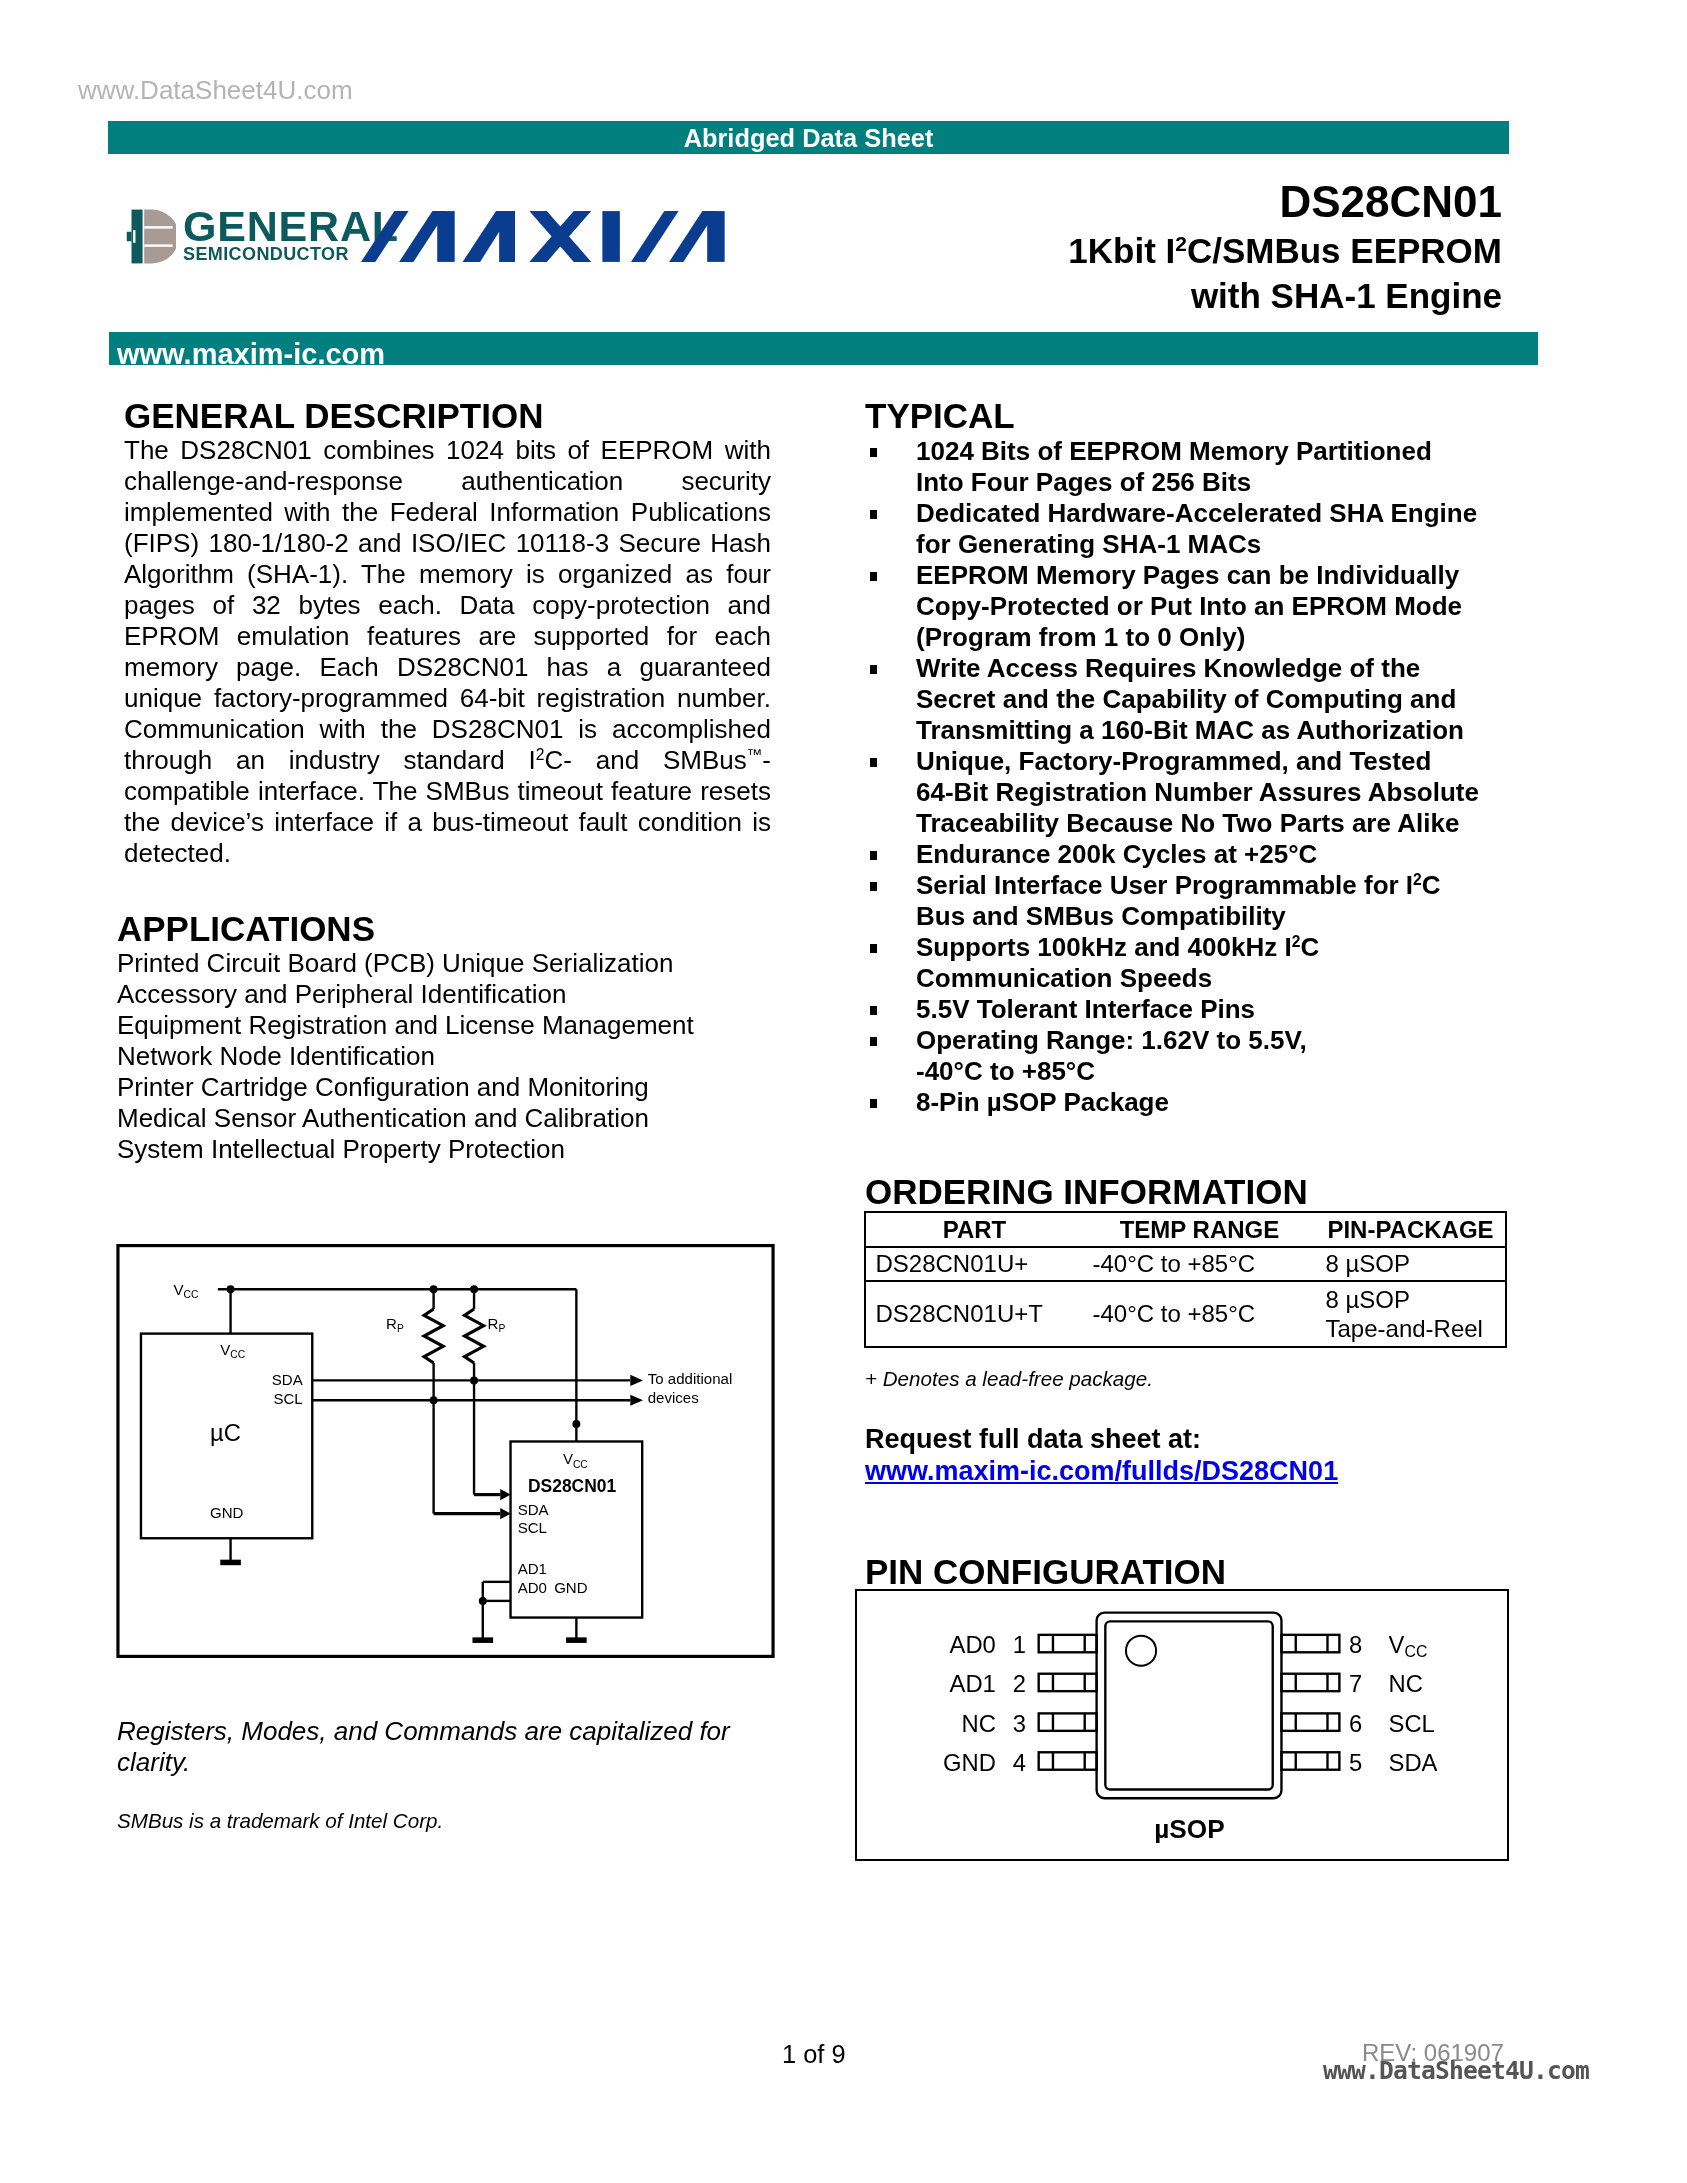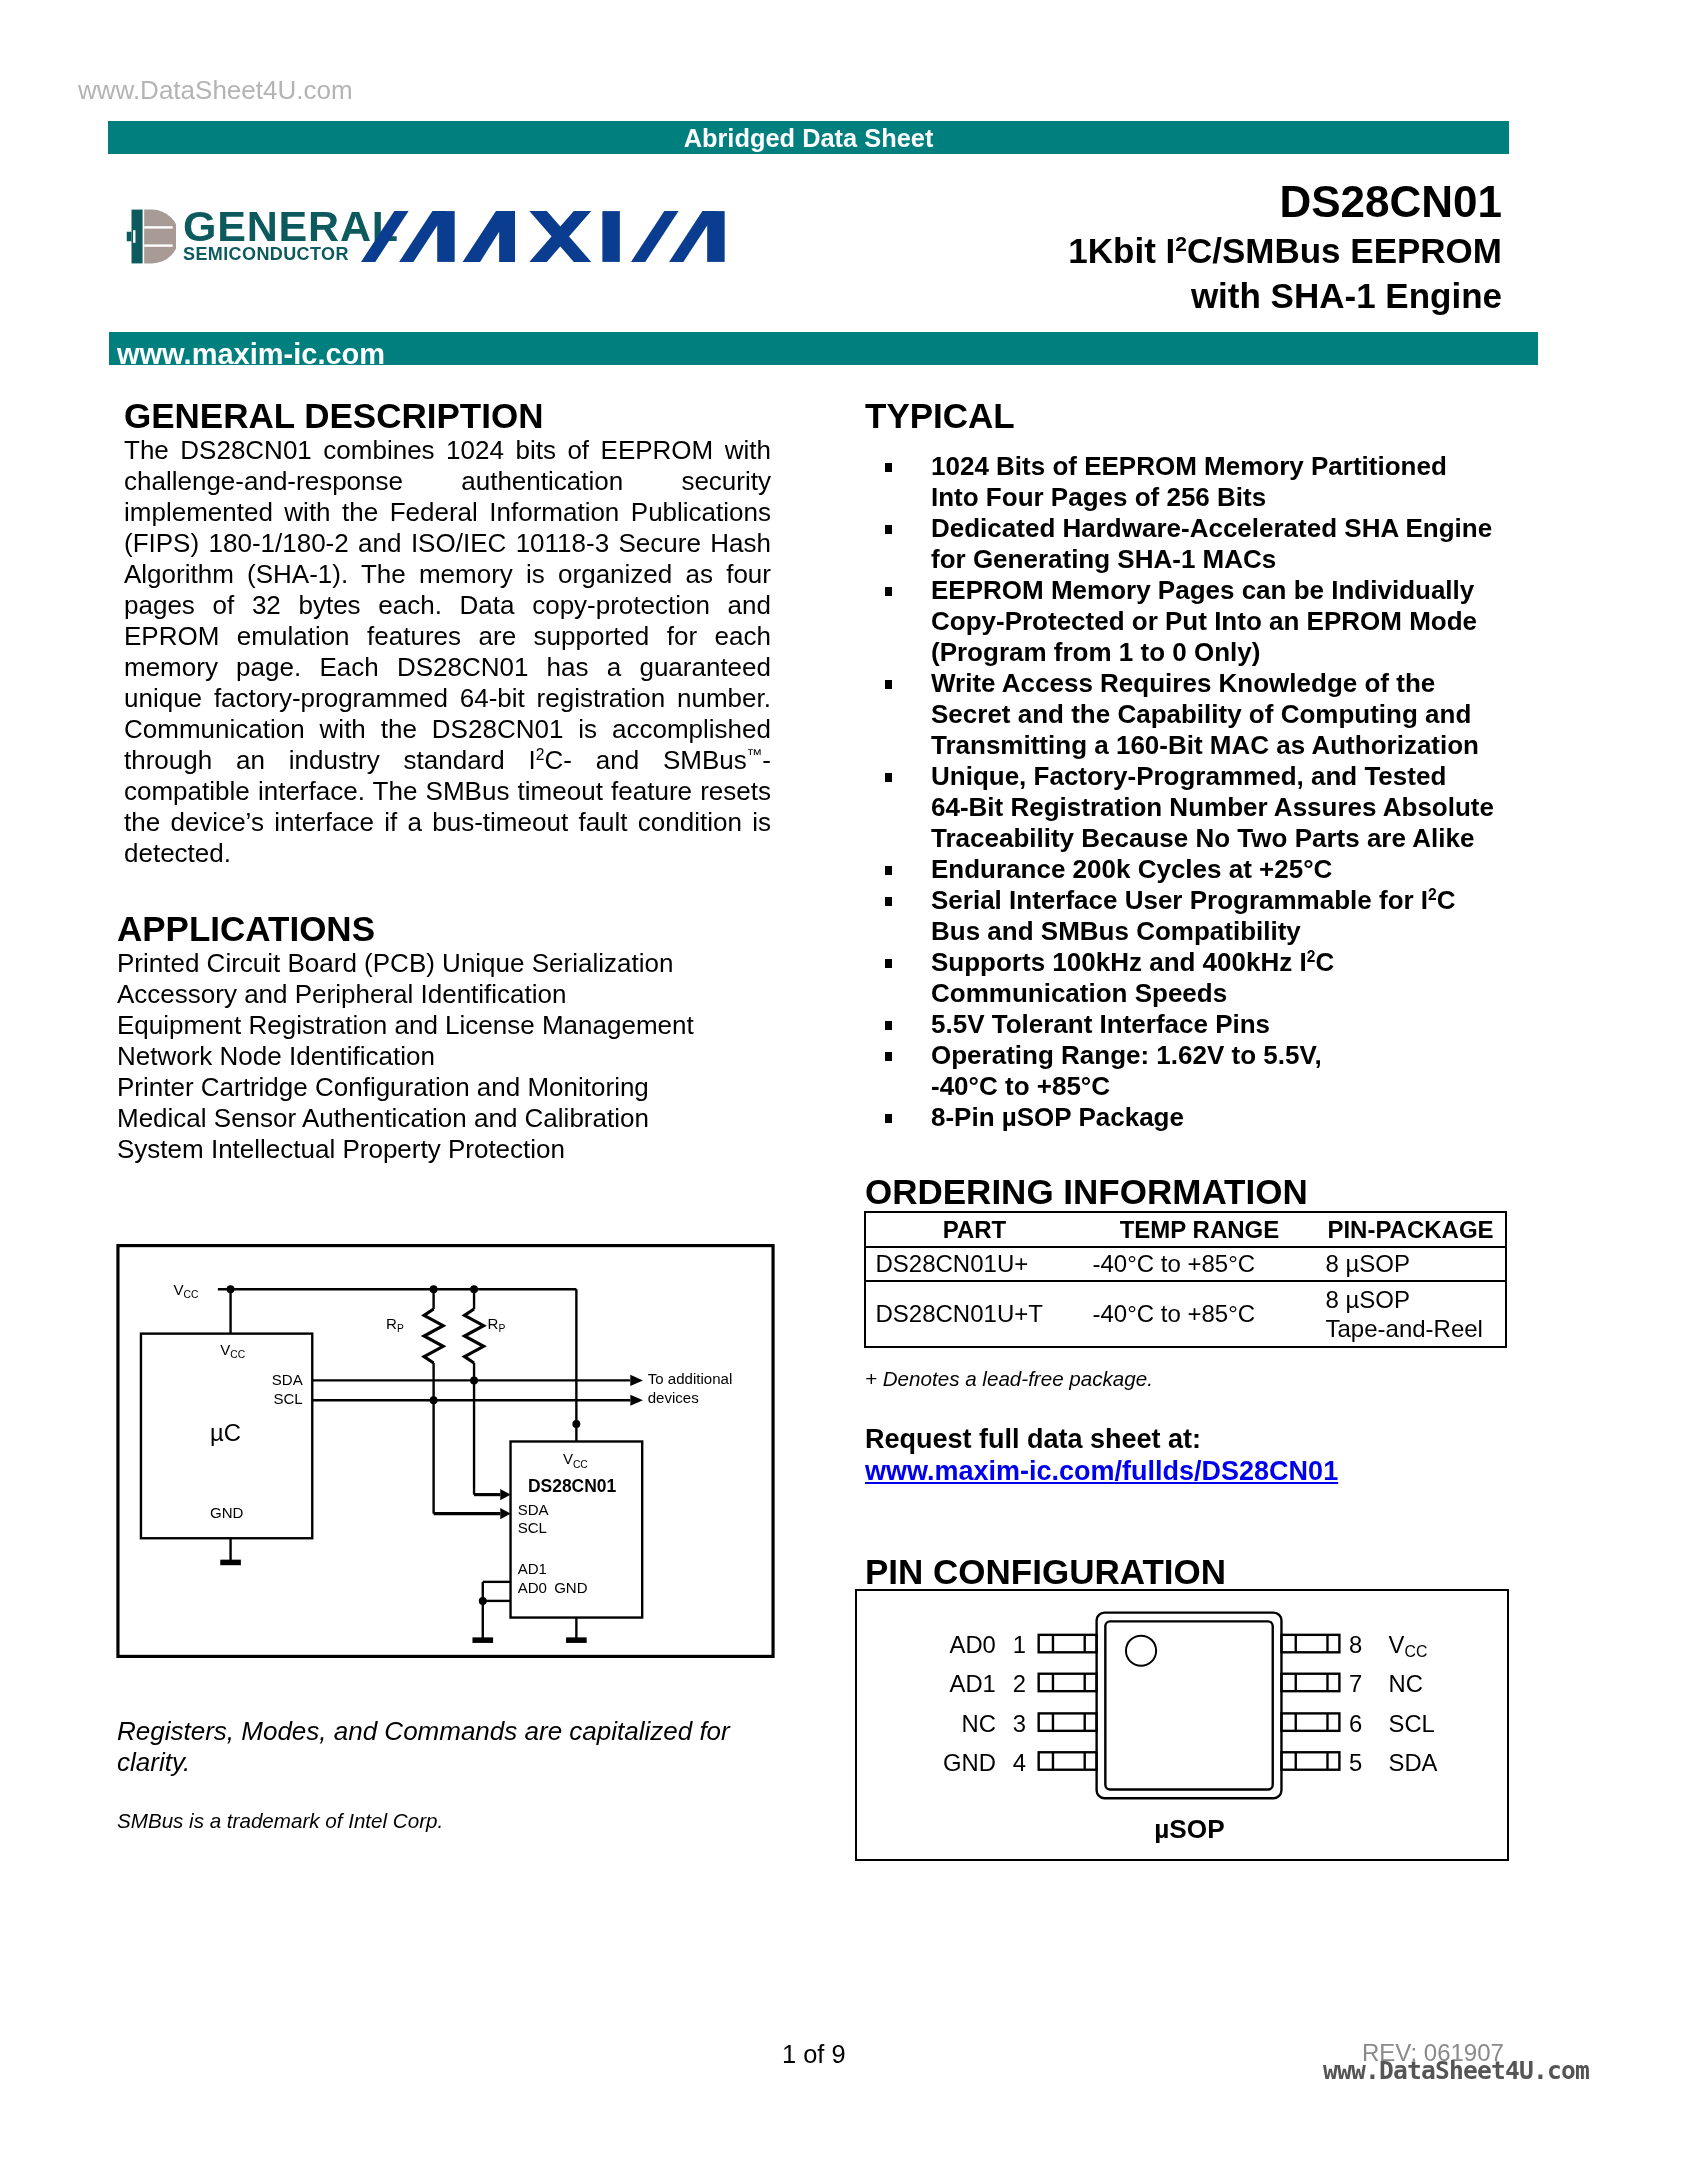--- a/index.html
+++ b/index.html
@@ -15,21 +15,21 @@
   .logo { left:125px; top:208px; height:57px; }
   .dallas-word { left:183px; top:205px; font-size:43px; font-weight:bold; color:#0d5a5e; letter-spacing:0.8px; line-height:43px; }
   .semi-word { left:183px; top:245px; font-size:18px; font-weight:bold; color:#0d5a5e; line-height:19px; letter-spacing:0.4px; }
   .maxim { left:361px; top:211px; }
   .title { right:185px; top:176px; text-align:right; font-weight:bold; }
   .title .pn { font-size:44px; line-height:52px; }
   .title .sub { font-size:35px; line-height:45px; }
   .h2 { font-weight:bold; font-size:35px; line-height:38px; }
   .body-text { font-size:26px; line-height:31px; text-align:justify; }
   .list-plain { font-size:26px; line-height:31px; margin:0; padding:0; list-style:none; }
-  .features { font-size:26px; line-height:31px; font-weight:bold; margin:16px; padding:0; list-style:none; }
+  .features { font-size:26px; line-height:31px; font-weight:bold; margin:1px; padding:0; list-style:none; }
   .features li { position:relative; padding-left:50px; }
   .features li::before { content:""; position:absolute; left:4px; top:12px; width:7.1px; height:8.7px; background:#000; }
   sup.s { font-size:0.6em; vertical-align:0.55em; line-height:0; }
   table.order { border-collapse:collapse; font-size:24px; }
   table.order th, table.order td { border-top:2.4px solid #000; border-bottom:2.4px solid #000; padding:0 9.5px; text-align:left; vertical-align:middle; }
   table.order { border:2.4px solid #000; }
   table.order th { font-weight:bold; height:33px; text-align:center; }
   table.order td { height:32px; }
   .italic { font-style:italic; }
   .link { color:#0000ee; text-decoration:underline; font-weight:bold; font-size:27px; }

